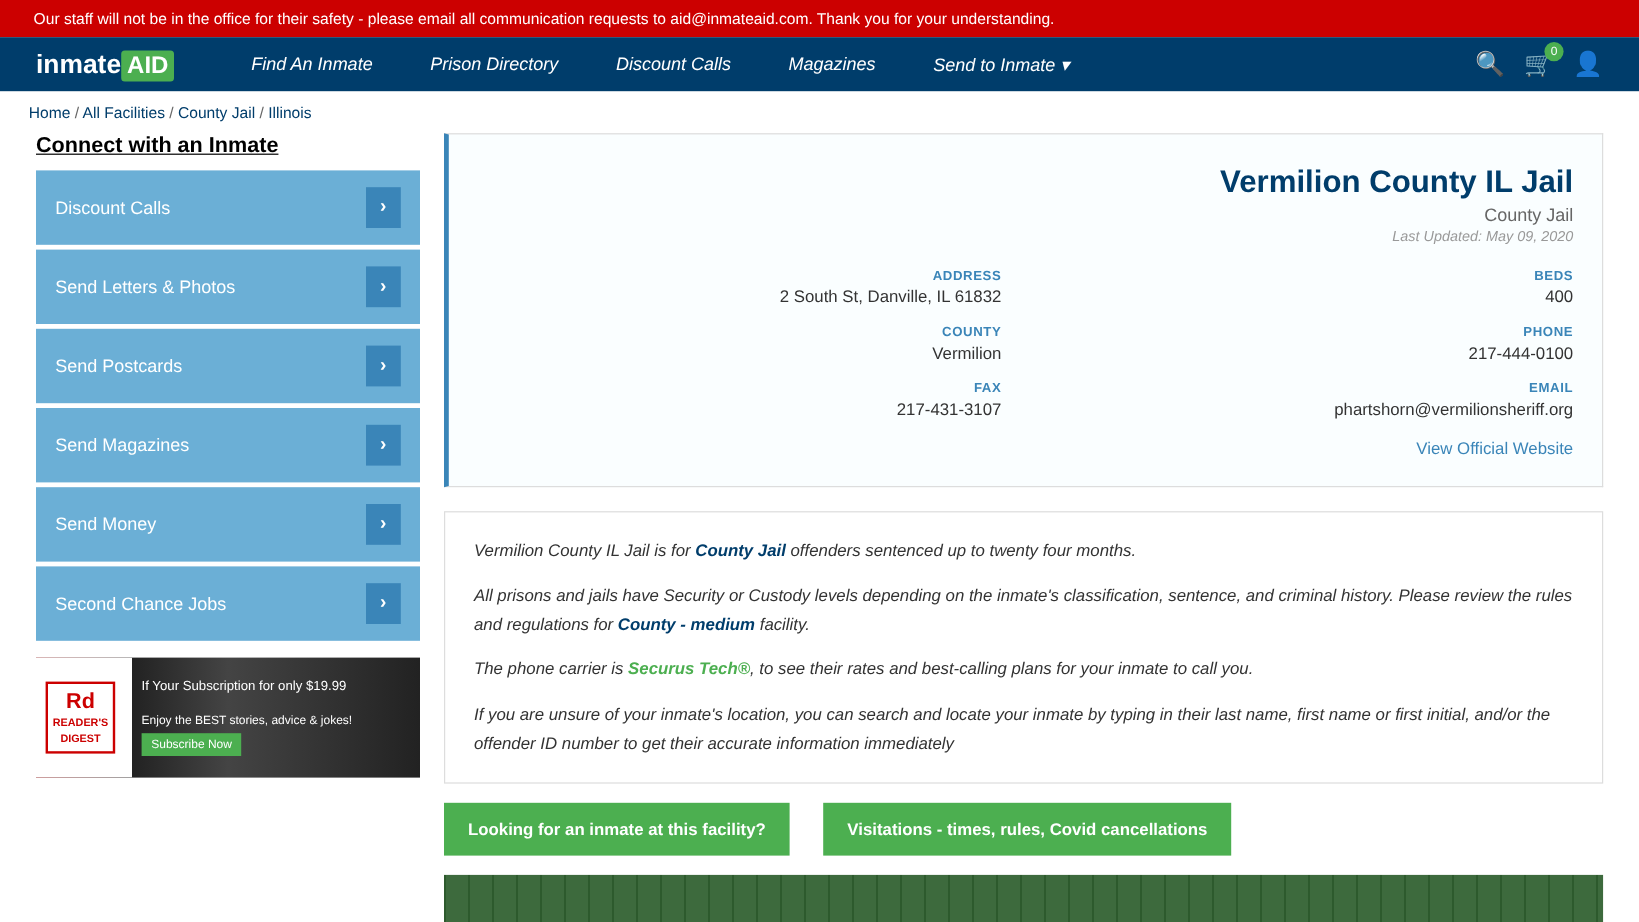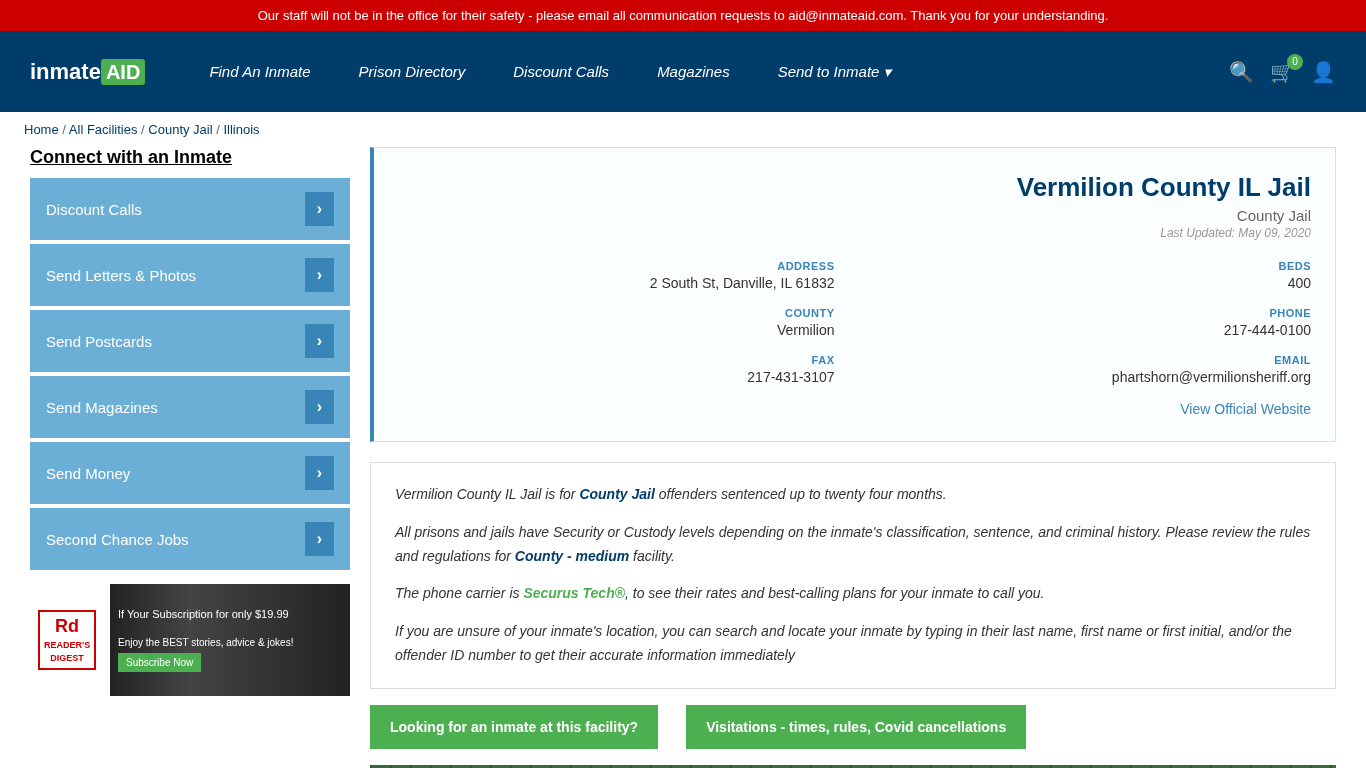--- a/index.html
+++ b/index.html
@@ -2,34 +2,34 @@
 <html><head>
   <meta charset="utf-8">
   <style>
     * { margin: 0; padding: 0; box-sizing: border-box; }
     body { font-family: Arial, sans-serif; font-size: 14px; color: #333; background: #fff; }
 
     
     .alert-bar {
       background: #cc0000;
       color: #fff;
-      text-align: center;
+      text-align: left;
       padding: 8px 28px;
       font-size: 13px;
       overflow: hidden;
       white-space: nowrap;
     }
 
     
     .navbar {
       background: #003d6b;
       display: flex;
       align-items: center;
       padding: 0 30px;
-      height: 81px;
+      height: 45px;
     }
     .logo {
       display: flex;
       align-items: center;
       margin-right: 40px;
     }
     .logo-text {
       font-size: 22px;
       font-weight: bold;
       color: #fff;
@@ -132,21 +132,21 @@
     }
     .sidebar-btn-arrow {
       background: #3a85b8;
       padding: 8px 12px;
       font-size: 16px;
       font-weight: bold;
     }
     .sidebar-ad {
       margin-top: 14px;
       width: 100%;
-      height: 112px;
+      height: 100px;
       background: linear-gradient(to right, #8b1a1a, #222, #444, #333, #222);
       display: flex;
       align-items: center;
       overflow: hidden;
       position: relative;
     }
     .sidebar-ad-inner {
       display: flex;
       align-items: center;
       padding: 8px;

